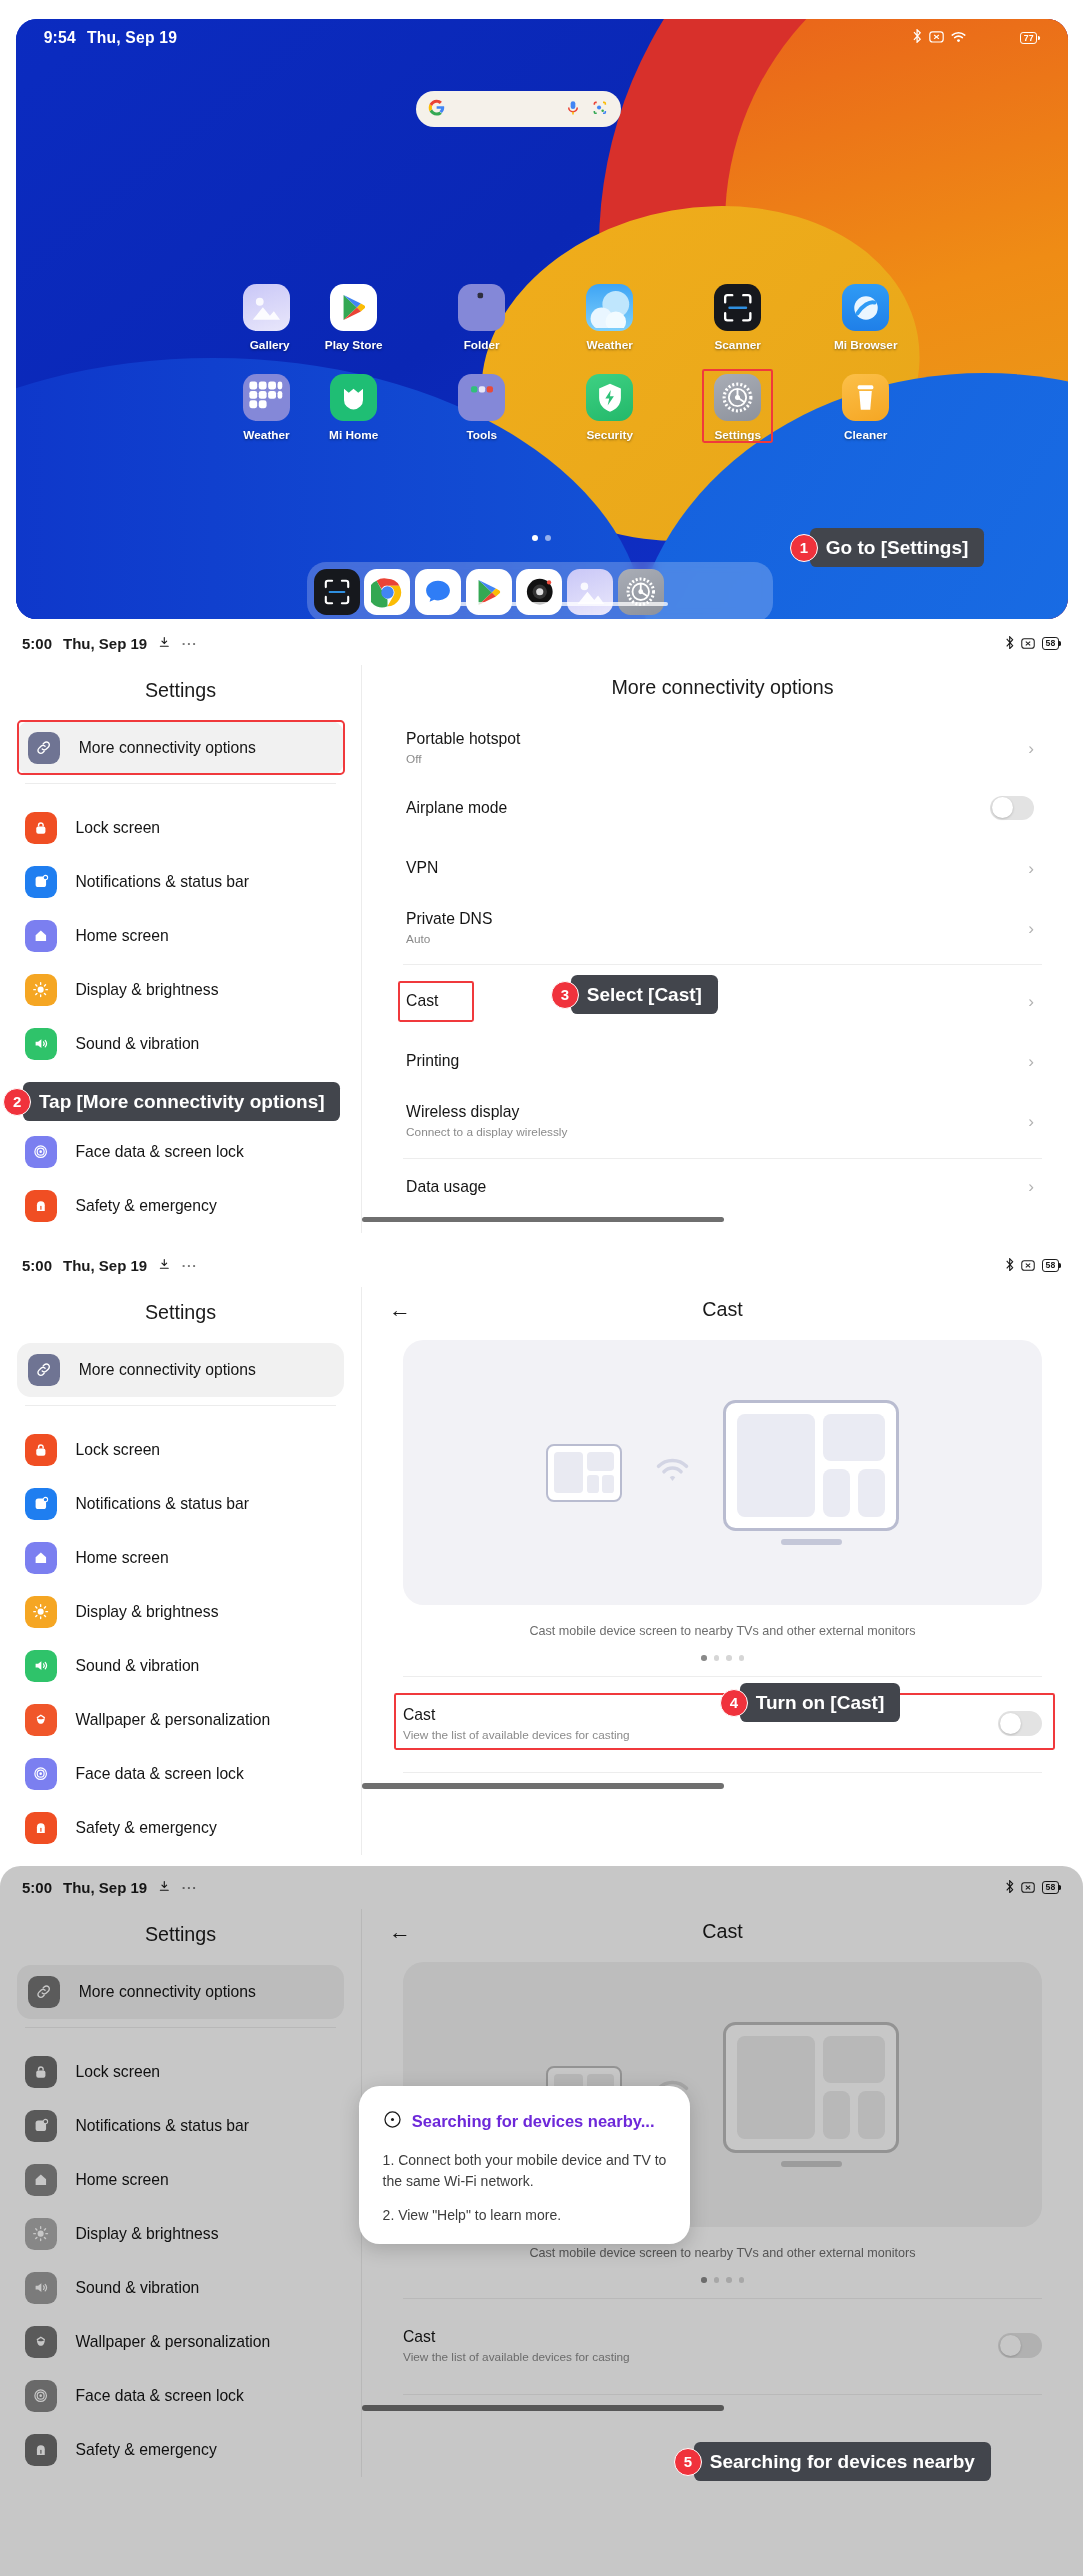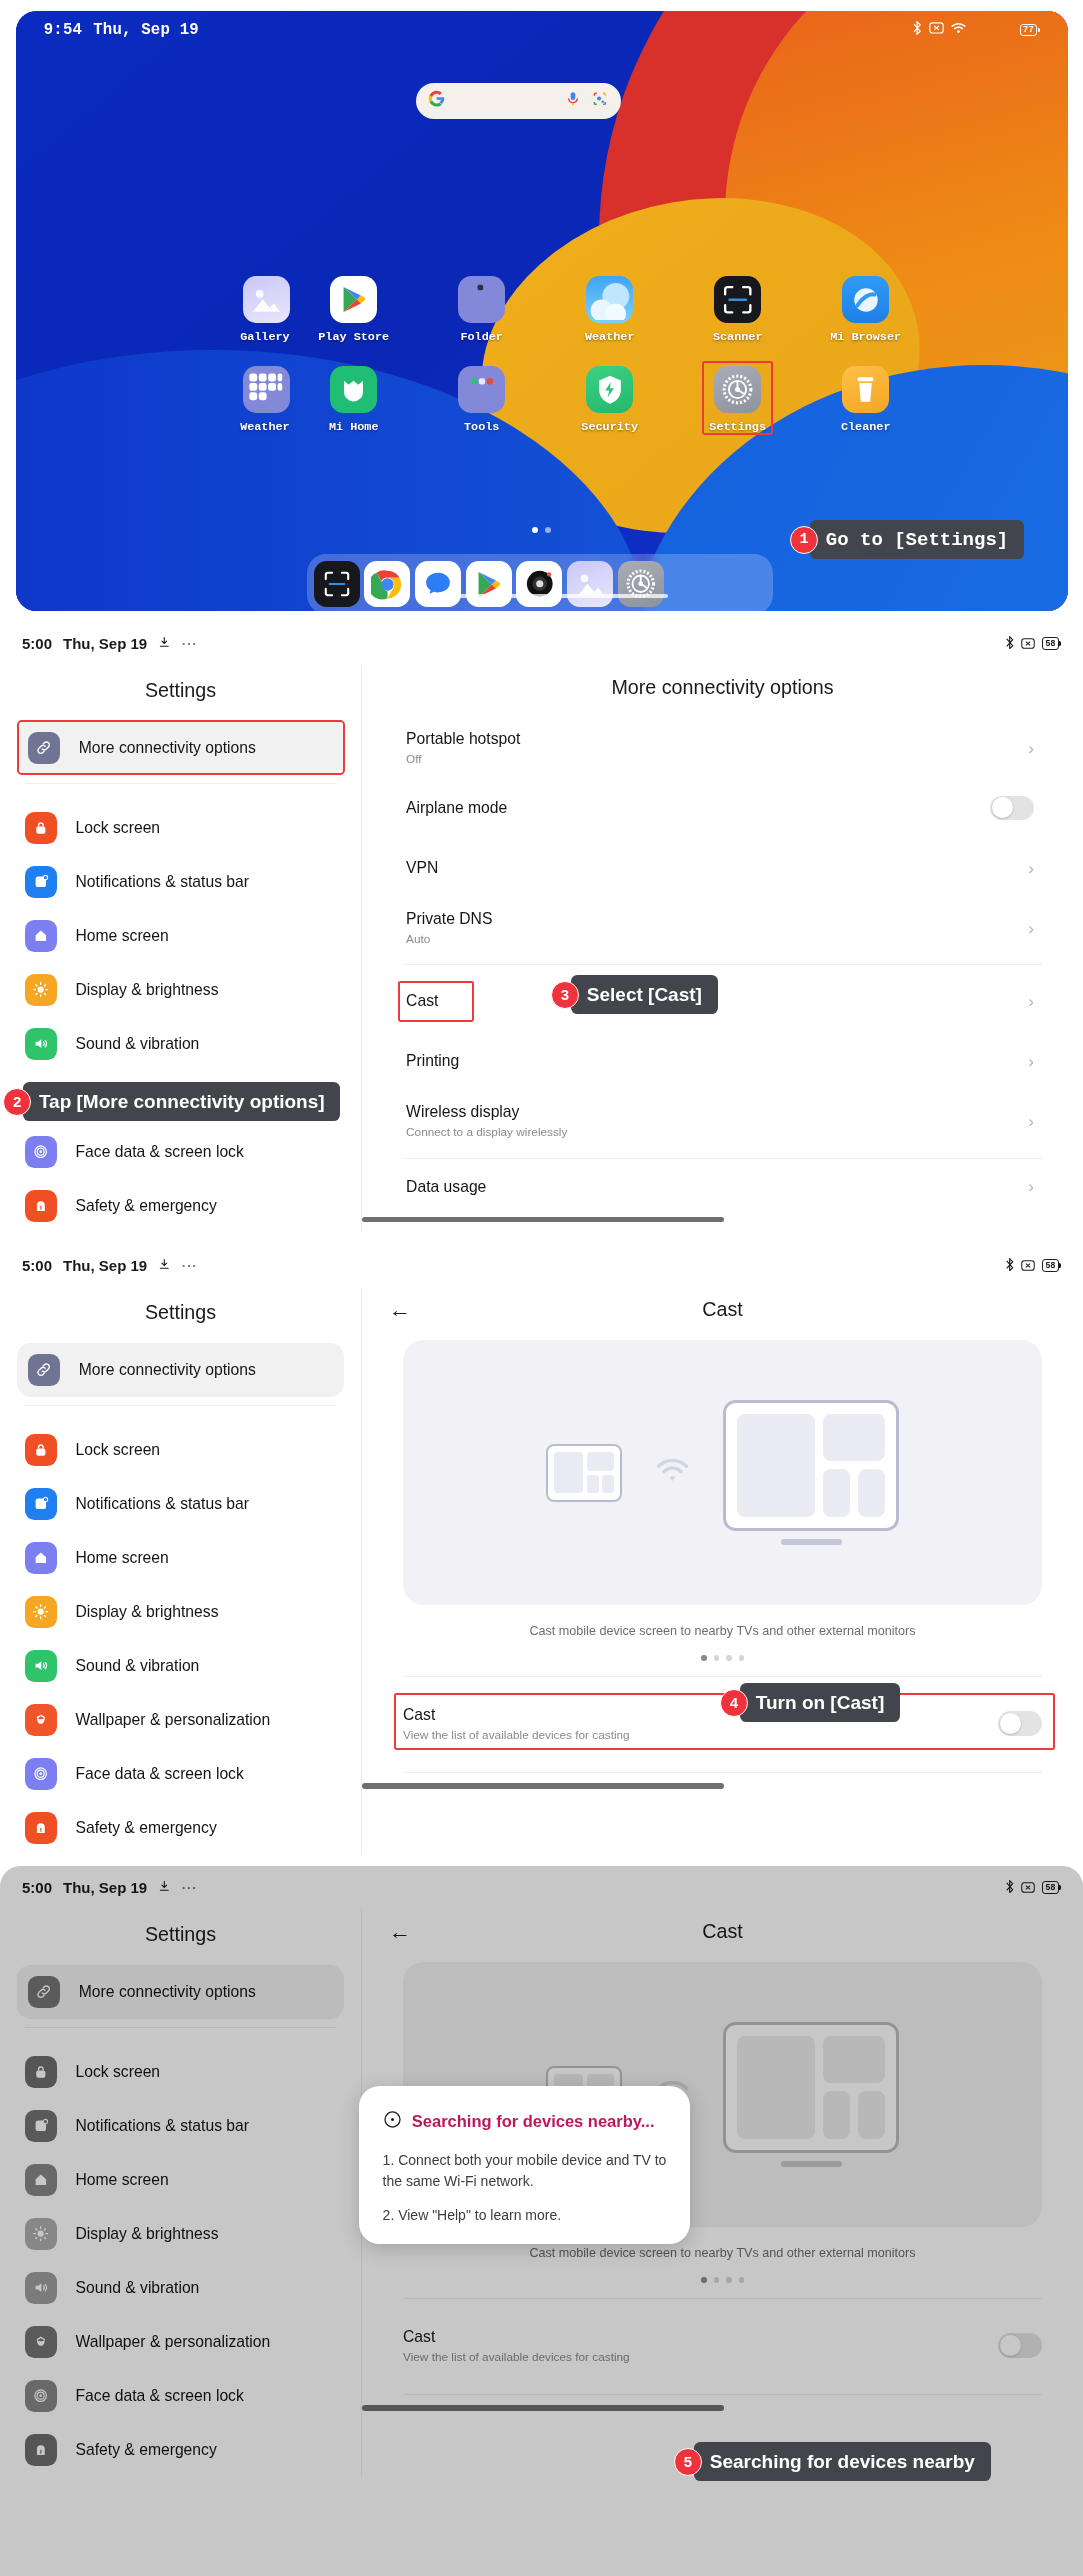--- a/index.html
+++ b/index.html
@@ -7,21 +7,21 @@
   body {
     width:1083px; height:2576px; position:relative; overflow:hidden;
     font-family:"Liberation Sans", sans-serif;
     -webkit-font-smoothing:antialiased;
   }
 
   
   .panel { position:absolute; left:0; width:1083px; overflow:hidden; background:#fff; }
 
   
-  #panel-home { top:0; height:622px;font-family:Liberation Mono, monospace; }
+  #panel-home { top:8px; height:622px; }
   .home-wall {
     position:absolute; left:15.7px; top:11px; width:1052px; height:600px;
     border-radius:20.5px; overflow:hidden;
     background:#0b2fc4;
   }
   .blob { position:absolute; }
   .blob-lblue { left:646px; top:-31.5px; width:378px; height:205px;
      background:#a9c6dd; transform:rotate(18deg); }
   .blob-orange { left:709px; top:-94px; width:598px; height:598px;
      background:linear-gradient(165deg,#e8591c 0%,#ef8c15 55%,#e8a11a 100%);
@@ -147,21 +147,21 @@
   .ann-txt { background:#42454c; color:#fff; font-size:19px; font-weight:600;
      padding:8.7px 15.7px; border-radius:6.3px; margin-left:-7.9px; white-space:nowrap; }
 
   
   .dimmed { filter:grayscale(100%) brightness(.78); }
   .dlg {
     position:absolute; left:359px; top:2086px; width:331px; background:#fff;
     border-radius:20.5px; padding:23.6px 23.6px 17.3px; z-index:45;
     box-shadow:0 4.7px 20.5px rgba(0,0,0,.18);
   }
-  .dlg-h { display:flex; align-items:center; gap:10.2px; font-size:16.5px; font-weight:700; color:#be185d; }
+  .dlg-h { display:flex; align-items:center; gap:10.2px; font-size:16.5px; font-weight:700; color:#6d28d9; }
   .dlg-b { font-size:14px; color:#3d3d3d; line-height:1.5; margin-top:17.3px; }
   .dlg-b p + p { margin-top:13.4px; }
   .dlg-btns { display:flex; gap:11px; margin-top:20.5px; }
   .dlg-btn { flex:1; height:44px; border-radius:22px; background:#f0f0f0; color:#1a1a1a;
      font-size:15.7px; display:flex; align-items:center; justify-content:center; }
 </style>
 </head>
 <body>
 
 <div class="panel" id="panel-home">

